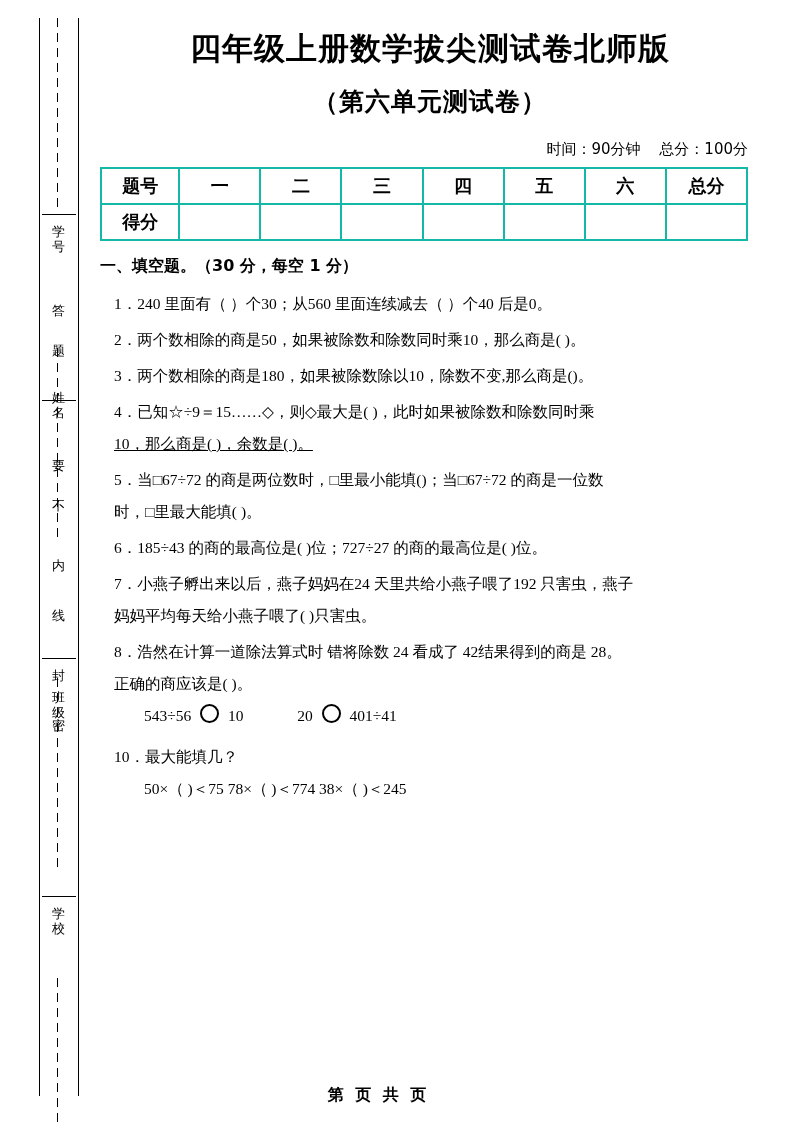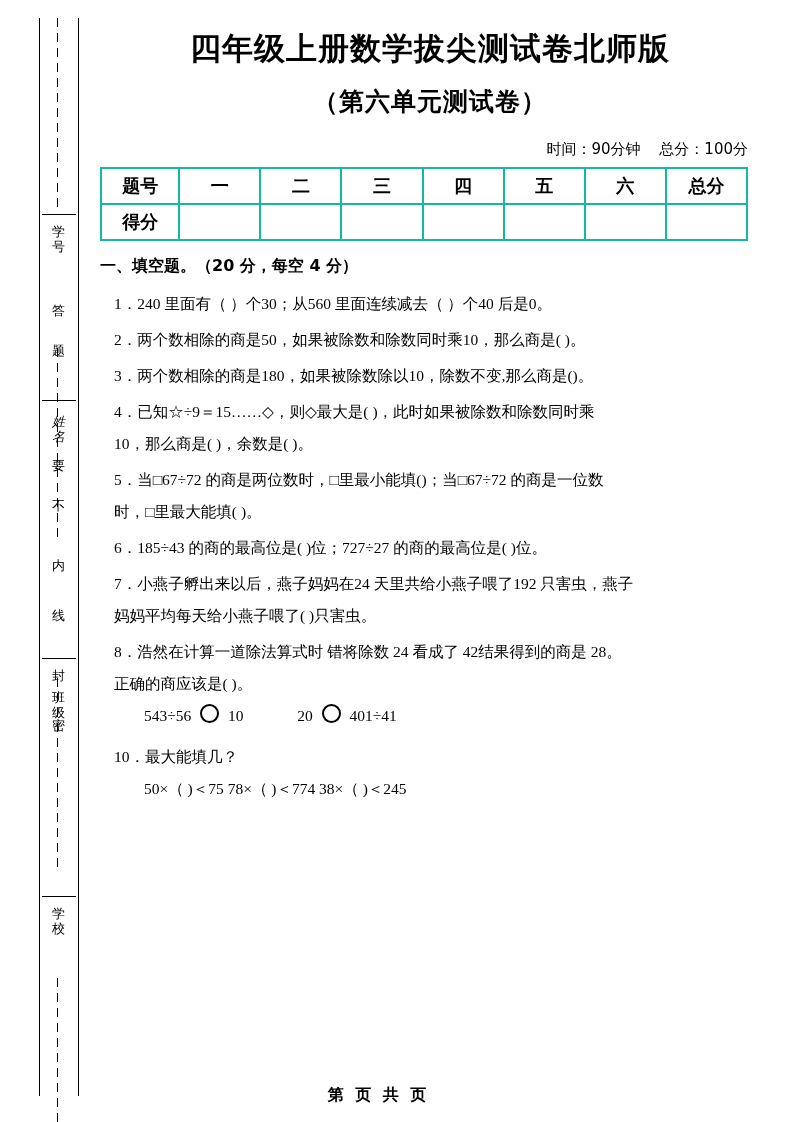--- a/index.html
+++ b/index.html
@@ -240,21 +240,21 @@
         <i></i>
     </div>
 
     <div class="seal-rule" style="top:196px;"></div>
     <div class="seal-text" style="top:206px;">学号</div>
 
     <div class="seal-text" style="top:285px;">答</div>
     <div class="seal-text" style="top:325px;">题</div>
 
     <div class="seal-rule" style="top:382px;"></div>
-    <div class="seal-text" style="top:396px;font-style:italic;">姓名</div>
+    <div class="seal-text" style="top:372px;">姓名</div>
 
     <div class="seal-text" style="top:440px;">要</div>
     <div class="seal-text" style="top:480px;">不</div>
     <div class="seal-text" style="top:540px;">内</div>
     <div class="seal-text" style="top:590px;">线</div>
     <div class="seal-text" style="top:650px;">封</div>
     <div class="seal-text" style="top:700px;">密</div>
 
     <div class="seal-rule" style="top:640px;"></div>
     <div class="seal-text" style="top:672px;">班级</div>
@@ -291,27 +291,27 @@
         <td class="col"></td>
         <td class="col"></td>
         <td class="col"></td>
         <td class="col"></td>
         <td class="col"></td>
         <td class="col"></td>
       </tr>
     </tbody>
       </table>
 
-    <div class="sec-title">一、填空题。（20 分，每空 4 分）</div>
+    <div class="sec-title">一、填空题。（30 分，每空 1 分）</div>
 
     <div class="q">1．240 里面有（    ）个30；从560 里面连续减去（    ）个40 后是0。</div>
     <div class="q">2．两个数相除的商是50，如果被除数和除数同时乘10，那么商是(    )。</div>
     <div class="q">3．两个数相除的商是180，如果被除数除以10，除数不变,那么商是()。</div>
     <div class="q">4．已知☆÷9＝15……◇，则◇最大是(   )，此时如果被除数和除数同时乘</div>
-    <div class="q-sub" style="padding-left:14px;">10，那么商是(        )，余数是(   )。</div>
+    <div class="q-sub" style="padding-left:14px;text-decoration:underline;">10，那么商是(        )，余数是(   )。</div>
     <div class="q">5．当□67÷72 的商是两位数时，□里最小能填()；当□67÷72 的商是一位数</div>
     <div class="q-sub" style="padding-left:14px;">时，□里最大能填(        )。</div>
     <div class="q">6．185÷43 的商的最高位是(    )位；727÷27 的商的最高位是(  )位。</div>
     <div class="q">7．小燕子孵出来以后，燕子妈妈在24 天里共给小燕子喂了192 只害虫，燕子</div>
     <div class="q-sub" style="padding-left:14px;">妈妈平均每天给小燕子喂了(   )只害虫。</div>
     <div class="q">8．浩然在计算一道除法算式时 错将除数 24 看成了 42结果得到的商是 28。</div>
     <div class="q-sub" style="padding-left:14px;">正确的商应该是(   )。</div>
 
 
     <div class="q-sub" style="margin-top:6px; padding-left:44px; line-height:30px;">

